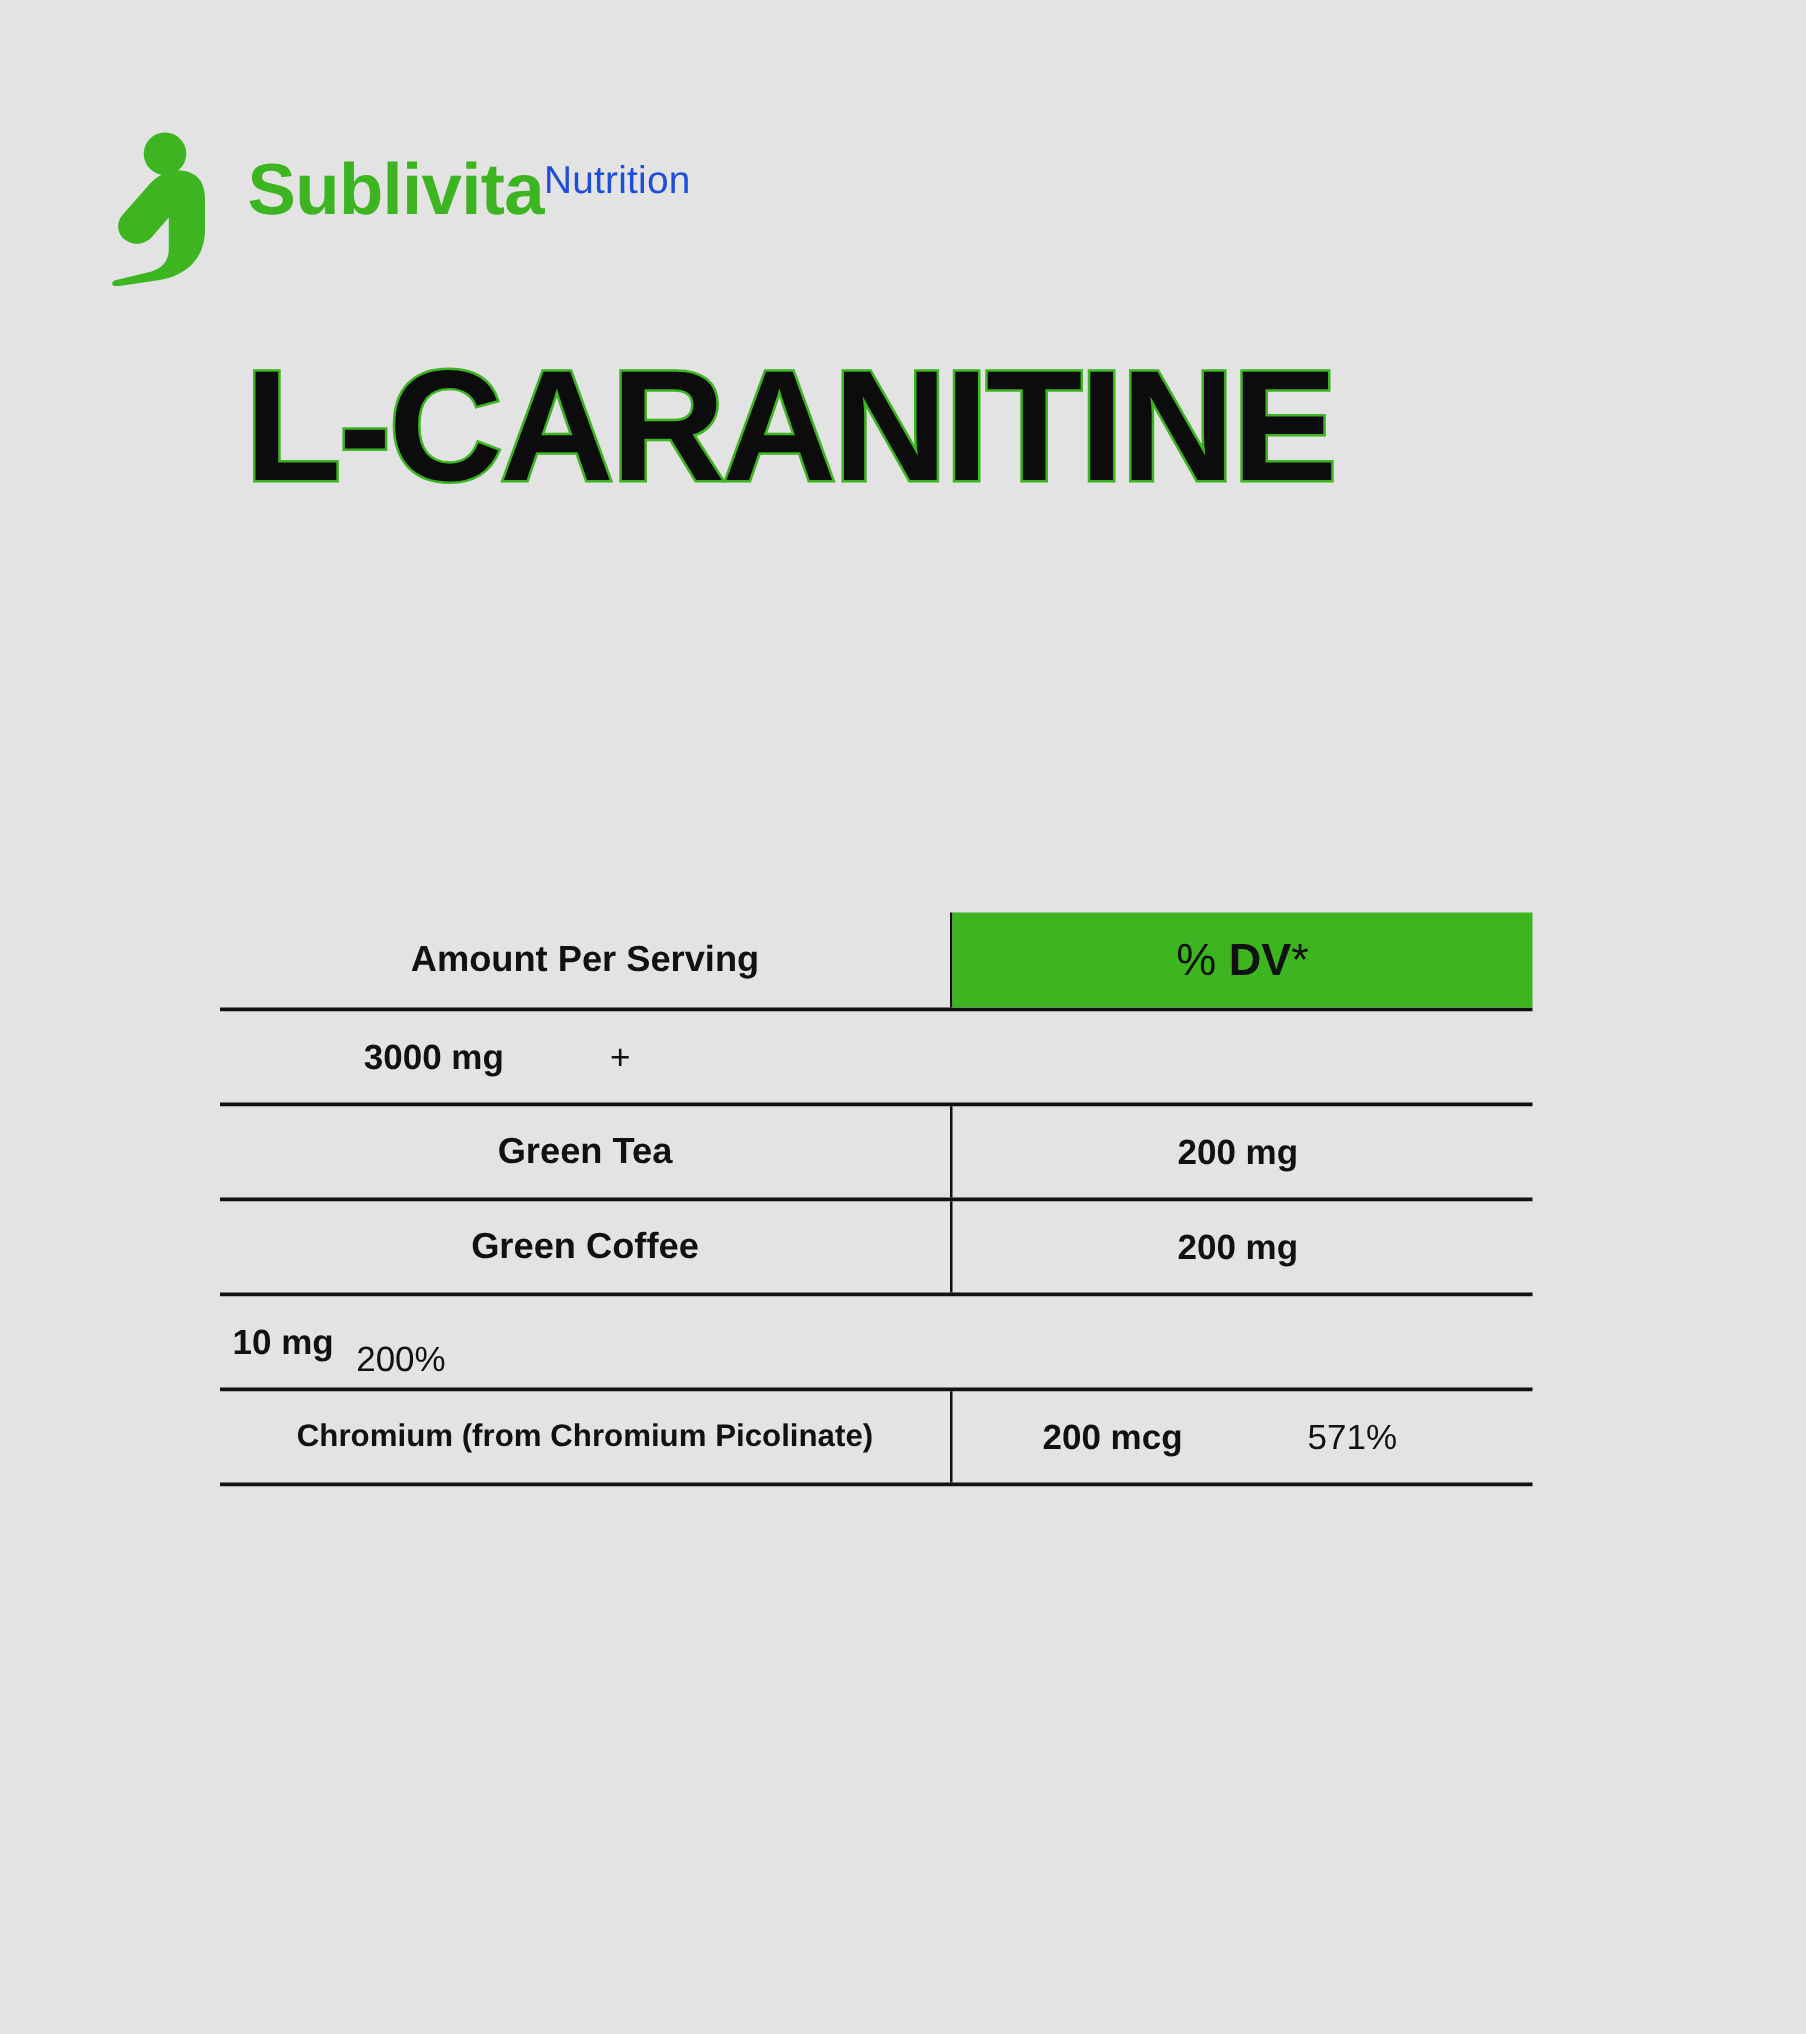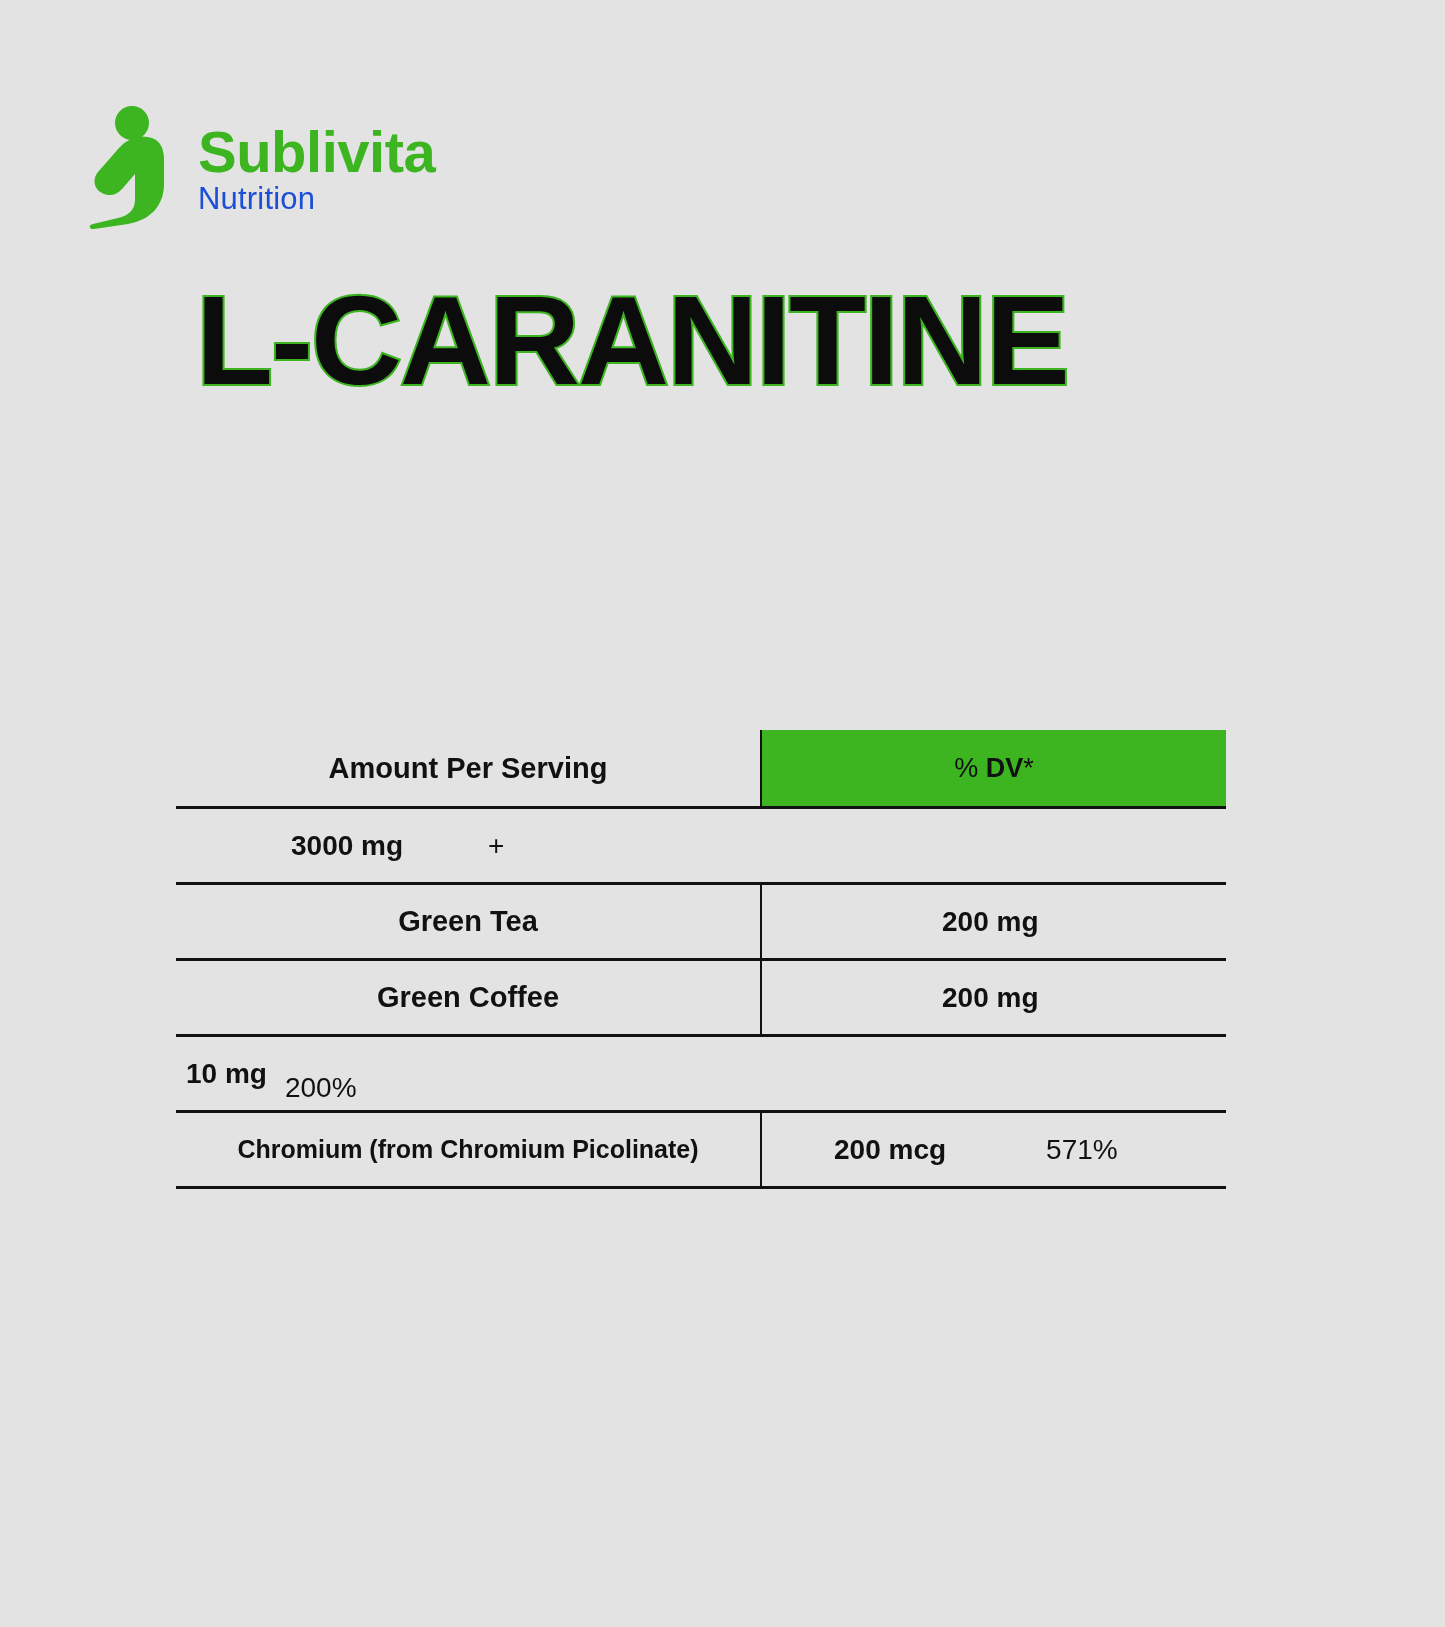--- a/index.html
+++ b/index.html
@@ -24,21 +24,21 @@
     align-items: flex-start;
   }
   .brand-mark {
     width: 96px;
     height: 125px;
     margin-right: 14px;
     flex: none;
   }
   .brand-text {
     display: flex;
-    flex-direction: column;
+    flex-direction: row;
     padding-top: 20px;
   }
   .brand-name {
     font-size: 58px;
     font-weight: 700;
     color: #3cb521;
     line-height: 0.95;
     letter-spacing: -0.5px;
   }
   .brand-sub {
@@ -108,21 +108,21 @@
     font-weight: 700;
     color: #111;
     height: 76px;
   }
   .header-right {
     background: #3cb521;
     height: 76px;
     justify-content: center;
   }
   .header-right .dv {
-    font-size: 27px;
+    font-size: 36px;
     color: #111;
     font-weight: 400;
   }
   .header-right .dv b {
     font-weight: 700;
   }
 
   .name {
     font-size: 29px;
     font-weight: 700;

